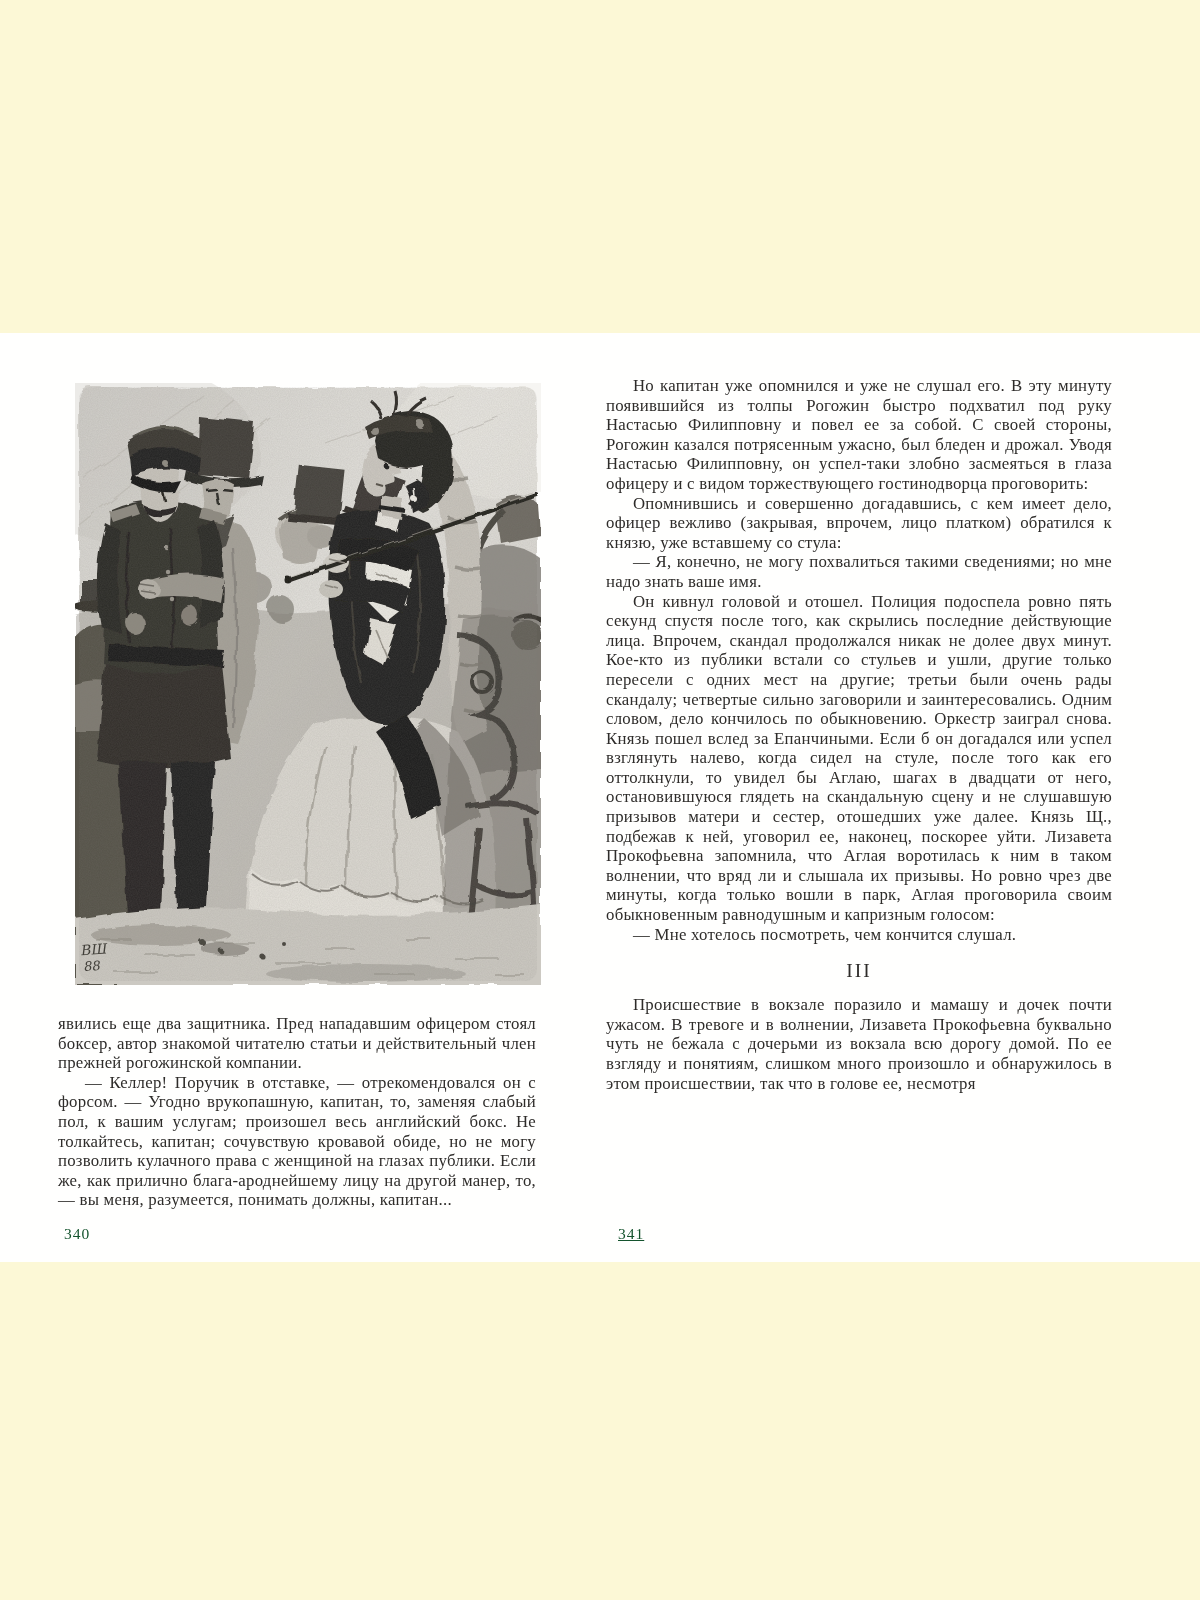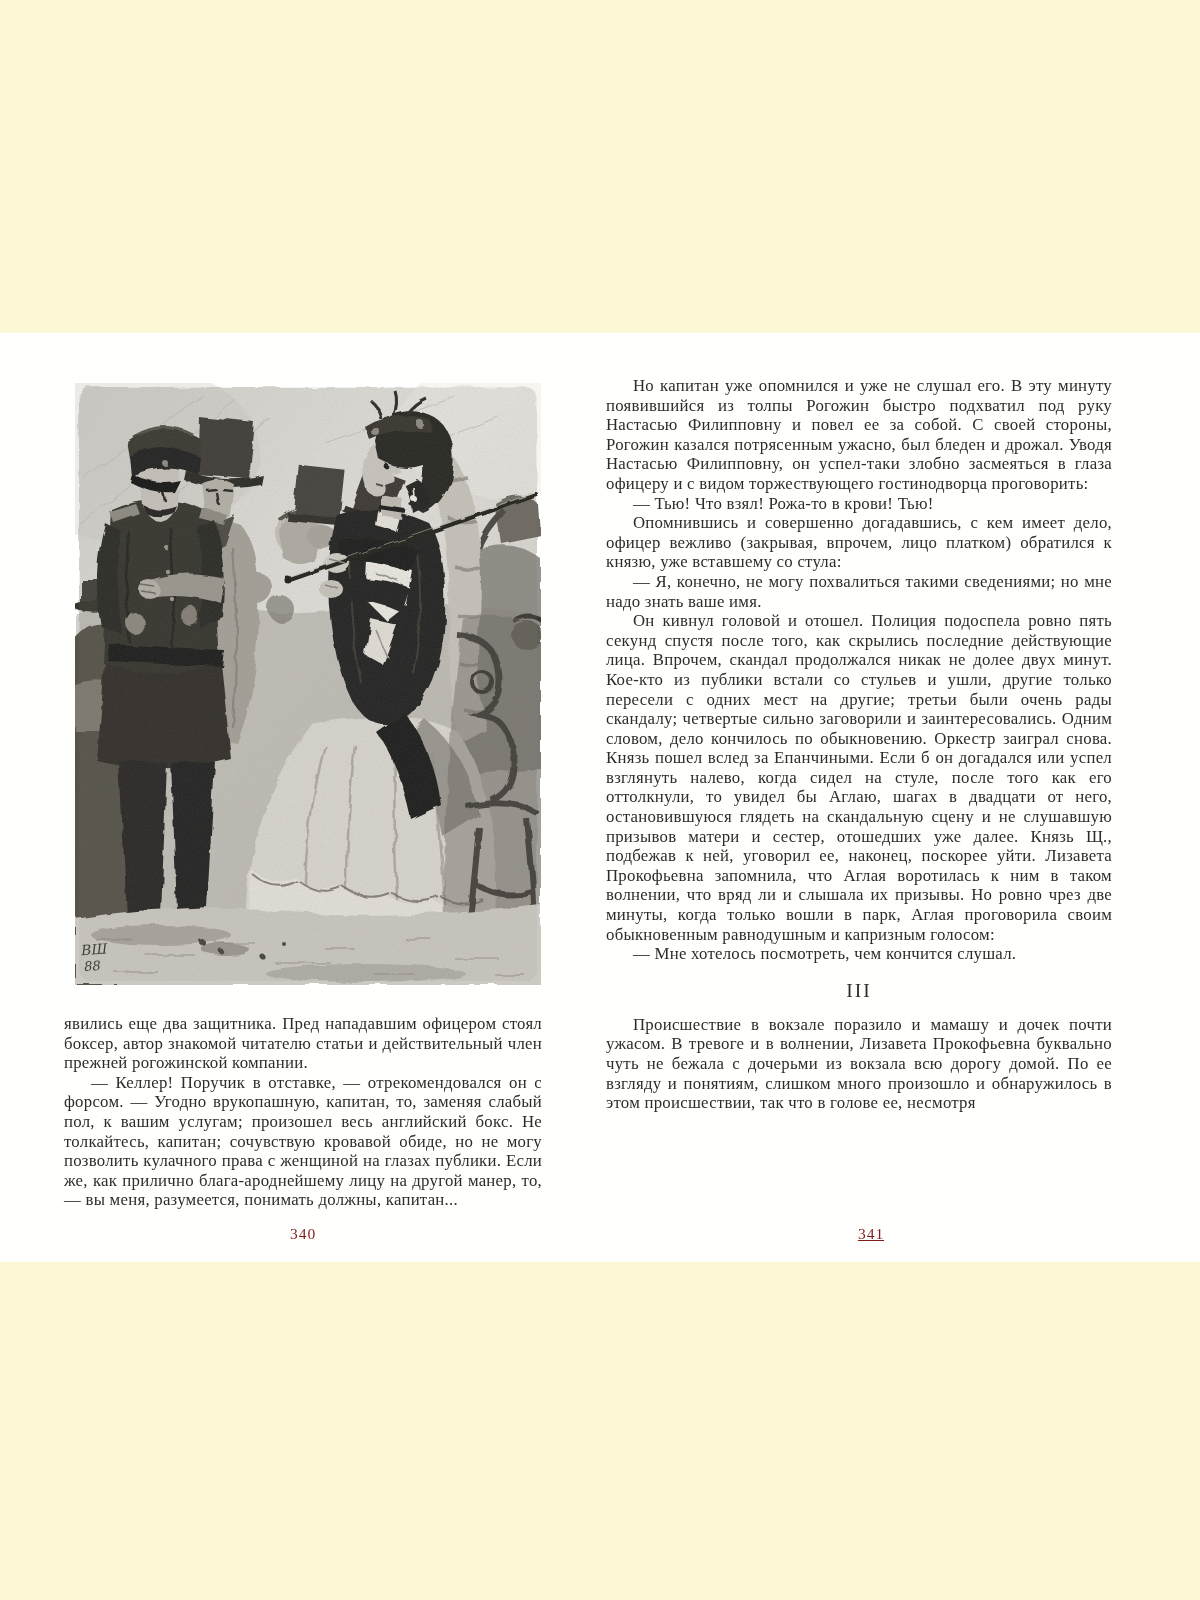--- a/index.html
+++ b/index.html
@@ -13,31 +13,31 @@
     position:absolute;left:0;top:333px;width:1200px;height:929px;
     background:#FFFFFE;
   }
   .figure{
     position:absolute;left:75px;top:50px;width:466px;height:602px;
   }
   .text-col{
     font-size:16.8px;line-height:19.6px;letter-spacing:0.25px;
     text-align:justify;hyphens:auto;-webkit-hyphens:auto;
   }
-  .left-text{position:absolute;left:64px;top:681px;width:478px;}
+  .left-text{position:absolute;left:58px;top:681px;width:478px;}
   .right-text{position:absolute;left:606px;top:43px;width:506px;}
   .para{margin:0;padding:0;text-indent:0;}
   .para.indent{text-indent:27px;}
   .chapter-heading{
     text-align:center;font-weight:400;font-size:19.5px;line-height:24px;
     letter-spacing:2px;margin:15px 0 12px 0;
   }
   .pagenum{
-    position:absolute;top:892px;text-align:center;
-    font-size:15.5px;letter-spacing:1px;color:#7f1d1d;
+    position:absolute;top:892px;text-align:left;
+    font-size:15.5px;letter-spacing:1px;color:#14532d;
   }
   .pn-left{left:64px;width:478px;}
   .pn-right{left:618px;width:506px;text-decoration:underline;}
 </style>
 </head>
 <body>
 
 <div class="spread">
 
   <div class="figure">
@@ -277,21 +277,20 @@
   </div>
 
   <div class="text-col left-text">
       <p class="para">явились еще два защитника. Пред нападавшим офицером стоял боксер, автор знакомой читателю статьи и действительный член прежней рогожинской компании.</p>
       <p class="para indent">— Келлер! Поручик в отставке, — отрекомендовался он с форсом. — Угодно врукопашную, капитан, то, заменяя слабый пол, к вашим услугам; произошел весь английский бокс. Не толкайтесь, капитан; сочувствую кровавой обиде, но не могу позволить кулачного права с женщиной на глазах публики. Если же, как прилично блага-ароднейшему лицу на другой манер, то, — вы меня, разумеется, понимать должны, капитан...</p>
     </div>
 
   <div class="text-col right-text">
     <div>
         <p class="para indent">Но капитан уже опомнился и уже не слушал его. В эту минуту появившийся из толпы Рогожин быстро подхватил под руку Настасью Филипповну и повел ее за собой. С своей стороны, Рогожин казался потрясенным ужасно, был бледен и дрожал. Уводя Настасью Филипповну, он успел-таки злобно засмеяться в глаза офицеру и с видом торжествующего гостинодворца проговорить:</p>
-        <p class="para indent">— Тью! Что взял! Рожа-то в крови! Тью!</p>
         <p class="para indent">Опомнившись и совершенно догадавшись, с кем имеет дело, офицер вежливо (закрывая, впрочем, лицо платком) обратился к князю, уже вставшему со стула:</p>
         <p class="para indent">— Я, конечно, не могу похвалиться такими сведениями; но мне надо знать ваше имя.</p>
         <p class="para indent">Он кивнул головой и отошел. Полиция подоспела ровно пять секунд спустя после того, как скрылись последние действующие лица. Впрочем, скандал продолжался никак не долее двух минут. Кое-кто из публики встали со стульев и ушли, другие только пересели с одних мест на другие; третьи были очень рады скандалу; четвертые сильно заговорили и заинтересовались. Одним словом, дело кончилось по обыкновению. Оркестр заиграл снова. Князь пошел вслед за Епанчиными. Если б он догадался или успел взглянуть налево, когда сидел на стуле, после того как его оттолкнули, то увидел бы Аглаю, шагах в двадцати от него, остановившуюся глядеть на скандальную сцену и не слушавшую призывов матери и сестер, отошедших уже далее. Князь Щ., подбежав к ней, уговорил ее, наконец, поскорее уйти. Лизавета Прокофьевна запомнила, что Аглая воротилась к ним в таком волнении, что вряд ли и слышала их призывы. Но ровно чрез две минуты, когда только вошли в парк, Аглая проговорила своим обыкновенным равнодушным и капризным голосом:</p>
         <p class="para indent">— Мне хотелось посмотреть, чем кончится слушал.</p>
       </div>
     <div class="chapter-heading">III</div>
     <div>
         <p class="para indent">Происшествие в вокзале поразило и мамашу и дочек почти ужасом. В тревоге и в волнении, Лизавета Прокофьевна буквально чуть не бежала с дочерьми из вокзала всю дорогу домой. По ее взгляду и понятиям, слишком много произошло и обнаружилось в этом происшествии, так что в голове ее, несмотря</p>
       </div>
   </div>

